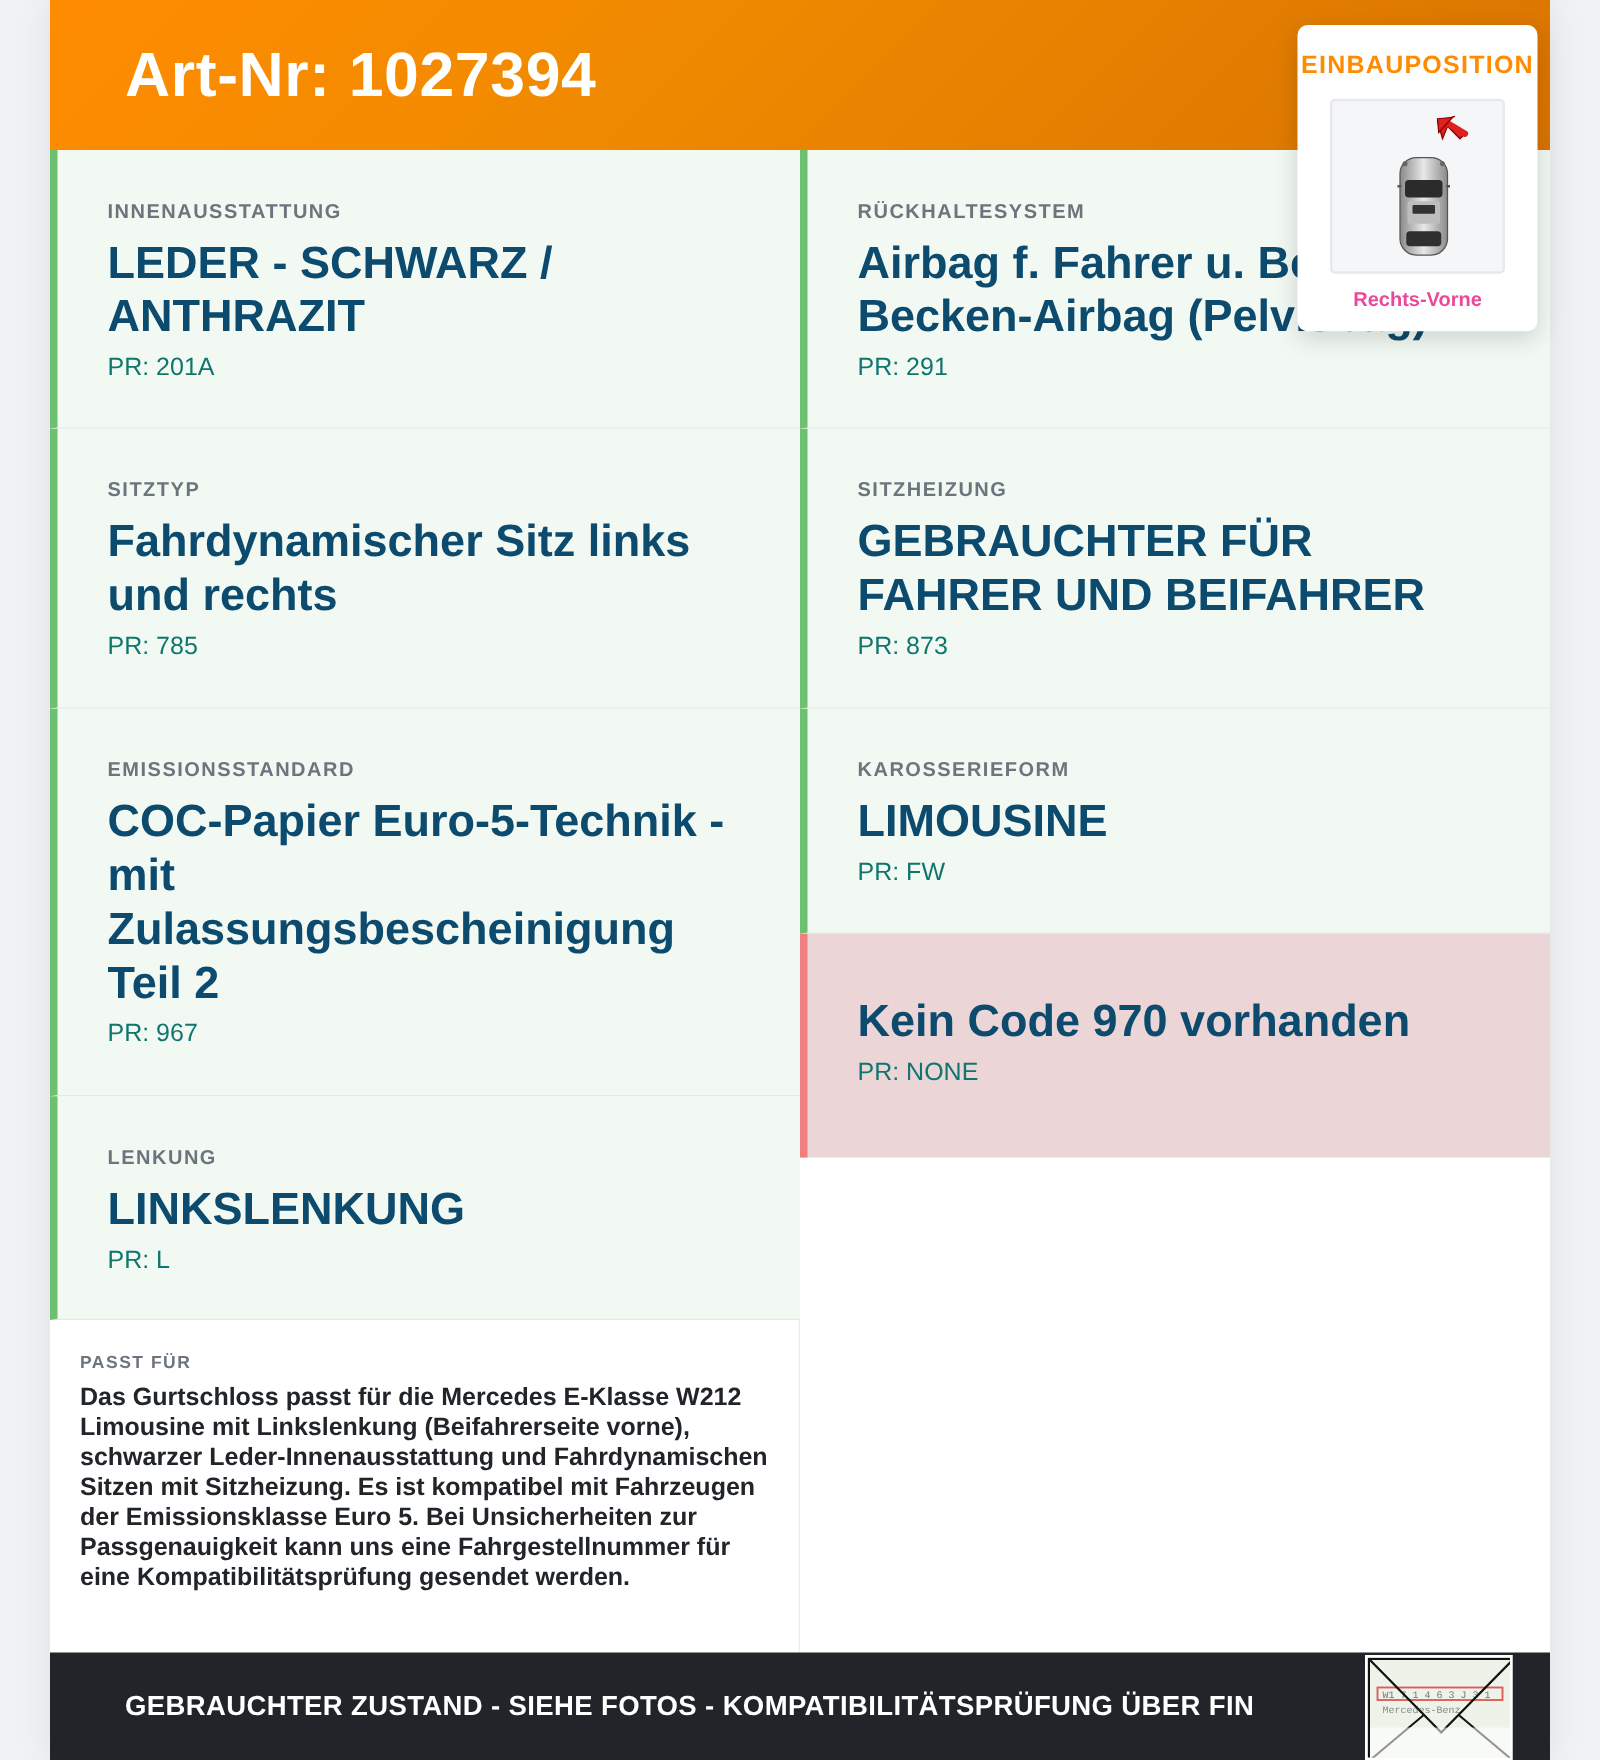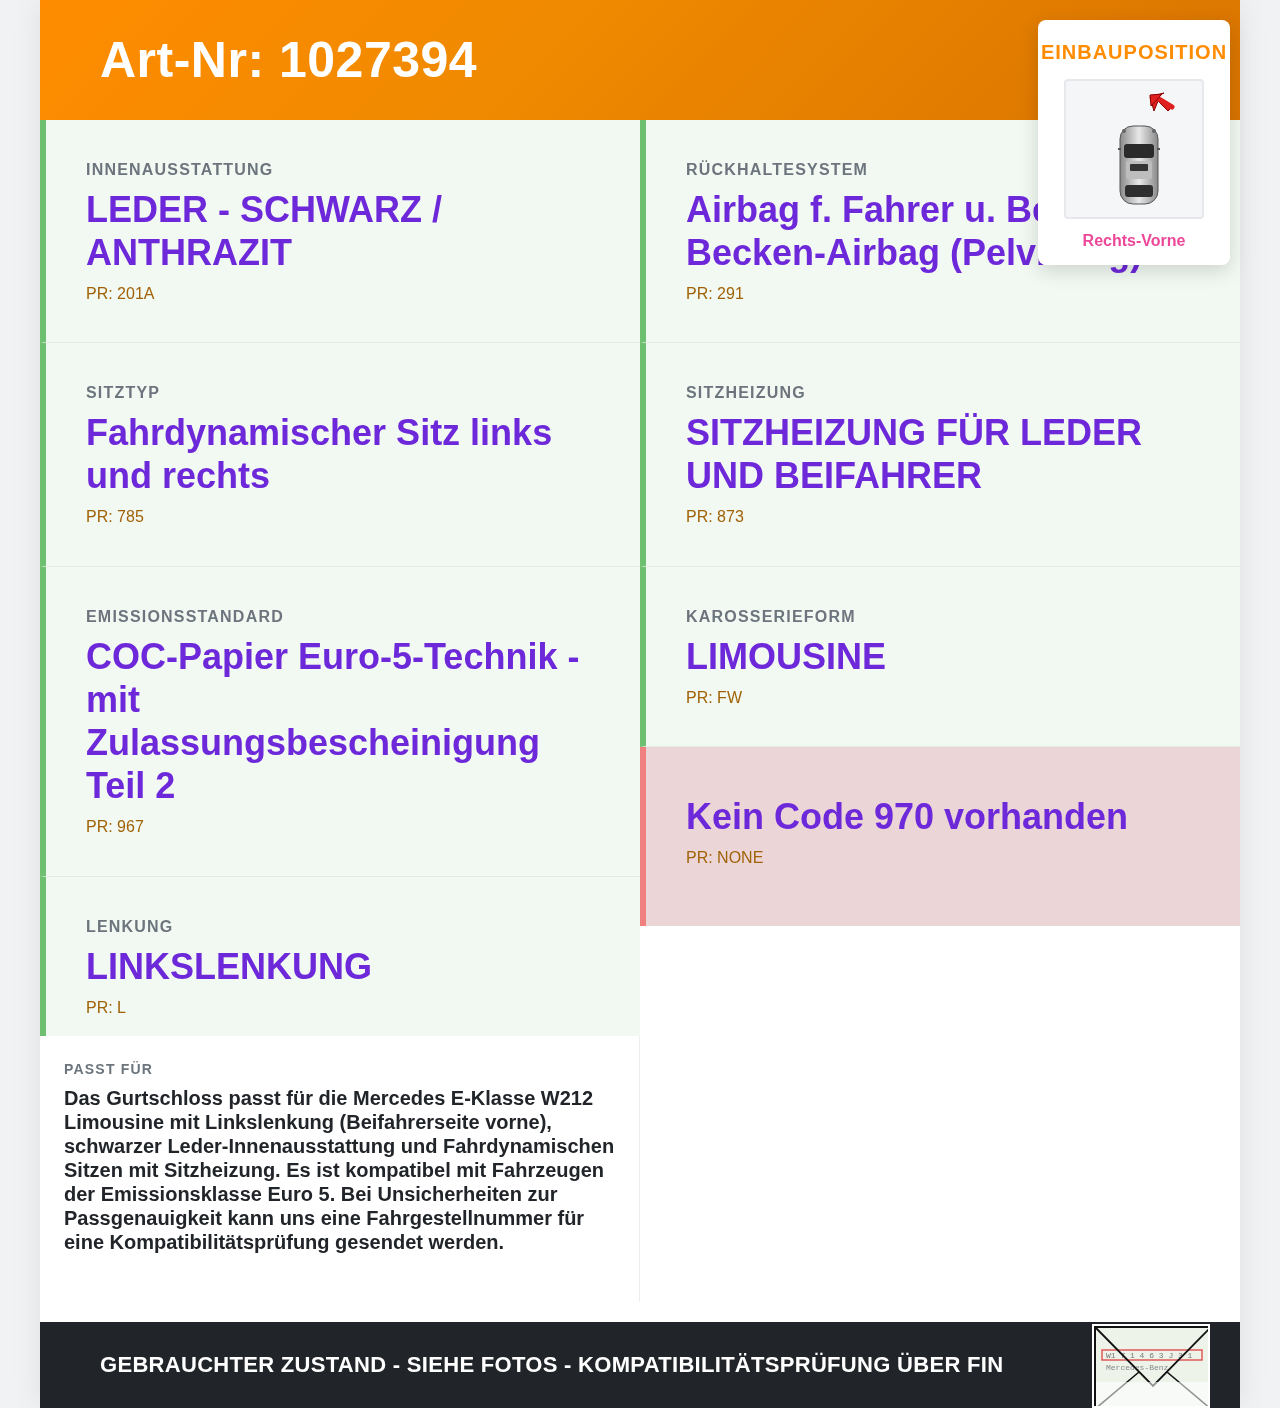--- a/index.html
+++ b/index.html
@@ -57,31 +57,31 @@
     letter-spacing: 1.2px;
     color: #6c757d;
     text-transform: uppercase;
     line-height: 20px;
   }
   .cell .value {
     margin-top: 8px;
     font-size: 36px;
     font-weight: bold;
     line-height: 43px;
-    color: #6d28d9;
+    color: #0c4a6e;
   }
   .cell .pr {
     margin-top: 10px;
-    font-size: 16px;
-    color: #a16207;
+    font-size: 20px;
+    color: #0f766e;
     line-height: 20px;
   }
   .fits {
     position: absolute;
-    left: 0; top: 916px;
+    left: 0; top: 936px;
     width: 600px; height: 266px;
     background: #ffffff;
     border-right: 1px solid #eceff1;
     padding: 24px 24px 0 24px;
   }
   .fits .label {
     font-size: 14px; font-weight: bold; letter-spacing: 1.2px;
     color: #6c757d; line-height: 18px;
   }
   .fits .text {
@@ -174,21 +174,21 @@
     </div>
 
     <div class="col right">
       <div class="cell" style="height:223px">
         <div class="label">RÜCKHALTESYSTEM</div>
         <div class="value" style="width:520px">Airbag f. Fahrer u. Beifahrer, Becken-Airbag (Pelvisbag)</div>
         <div class="pr">PR: 291</div>
       </div>
       <div class="cell" style="height:224px">
         <div class="label">SITZHEIZUNG</div>
-        <div class="value" style="width:500px">SITZHEIZUNG FÜR LEDER UND BEIFAHRER</div>
+        <div class="value" style="width:500px">GEBRAUCHTER FÜR FAHRER UND BEIFAHRER</div>
         <div class="pr">PR: 873</div>
       </div>
       <div class="cell" style="height:180px">
         <div class="label">KAROSSERIEFORM</div>
         <div class="value">LIMOUSINE</div>
         <div class="pr">PR: FW</div>
       </div>
       <div class="cell bad" style="height:179px; border-bottom:none">
         <div class="value">Kein Code 970 vorhanden</div>
         <div class="pr">PR: NONE</div>

